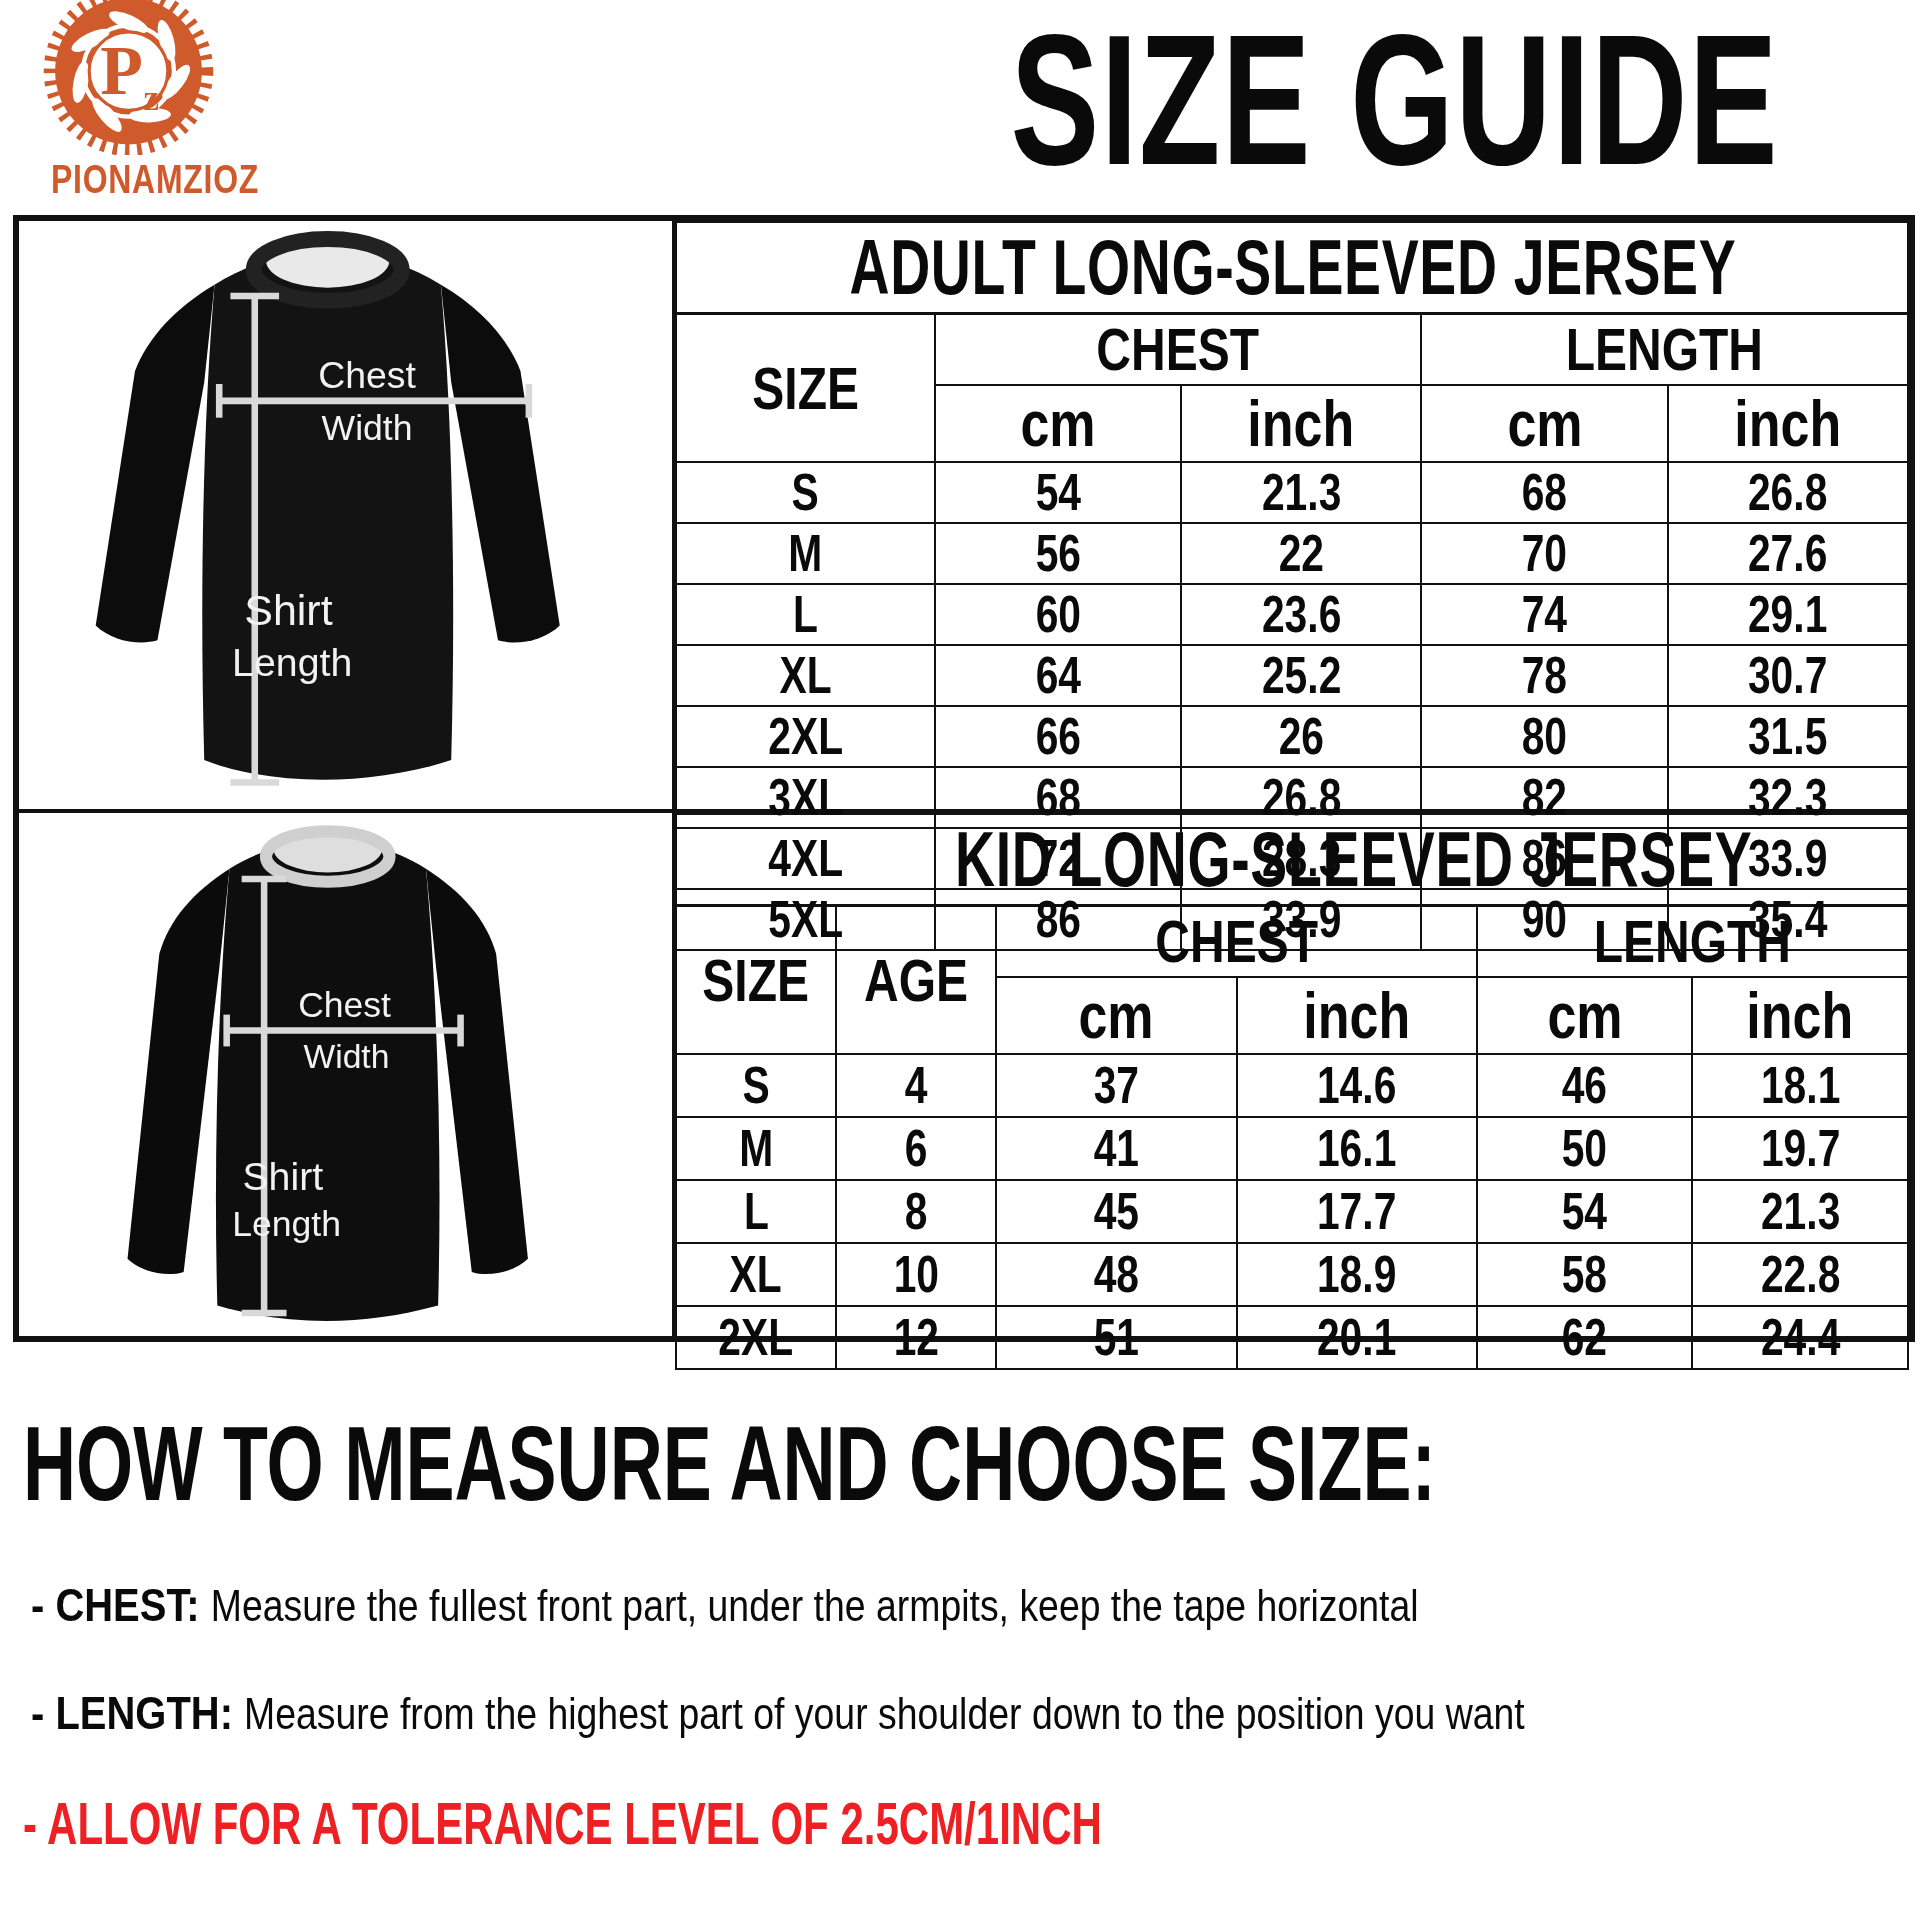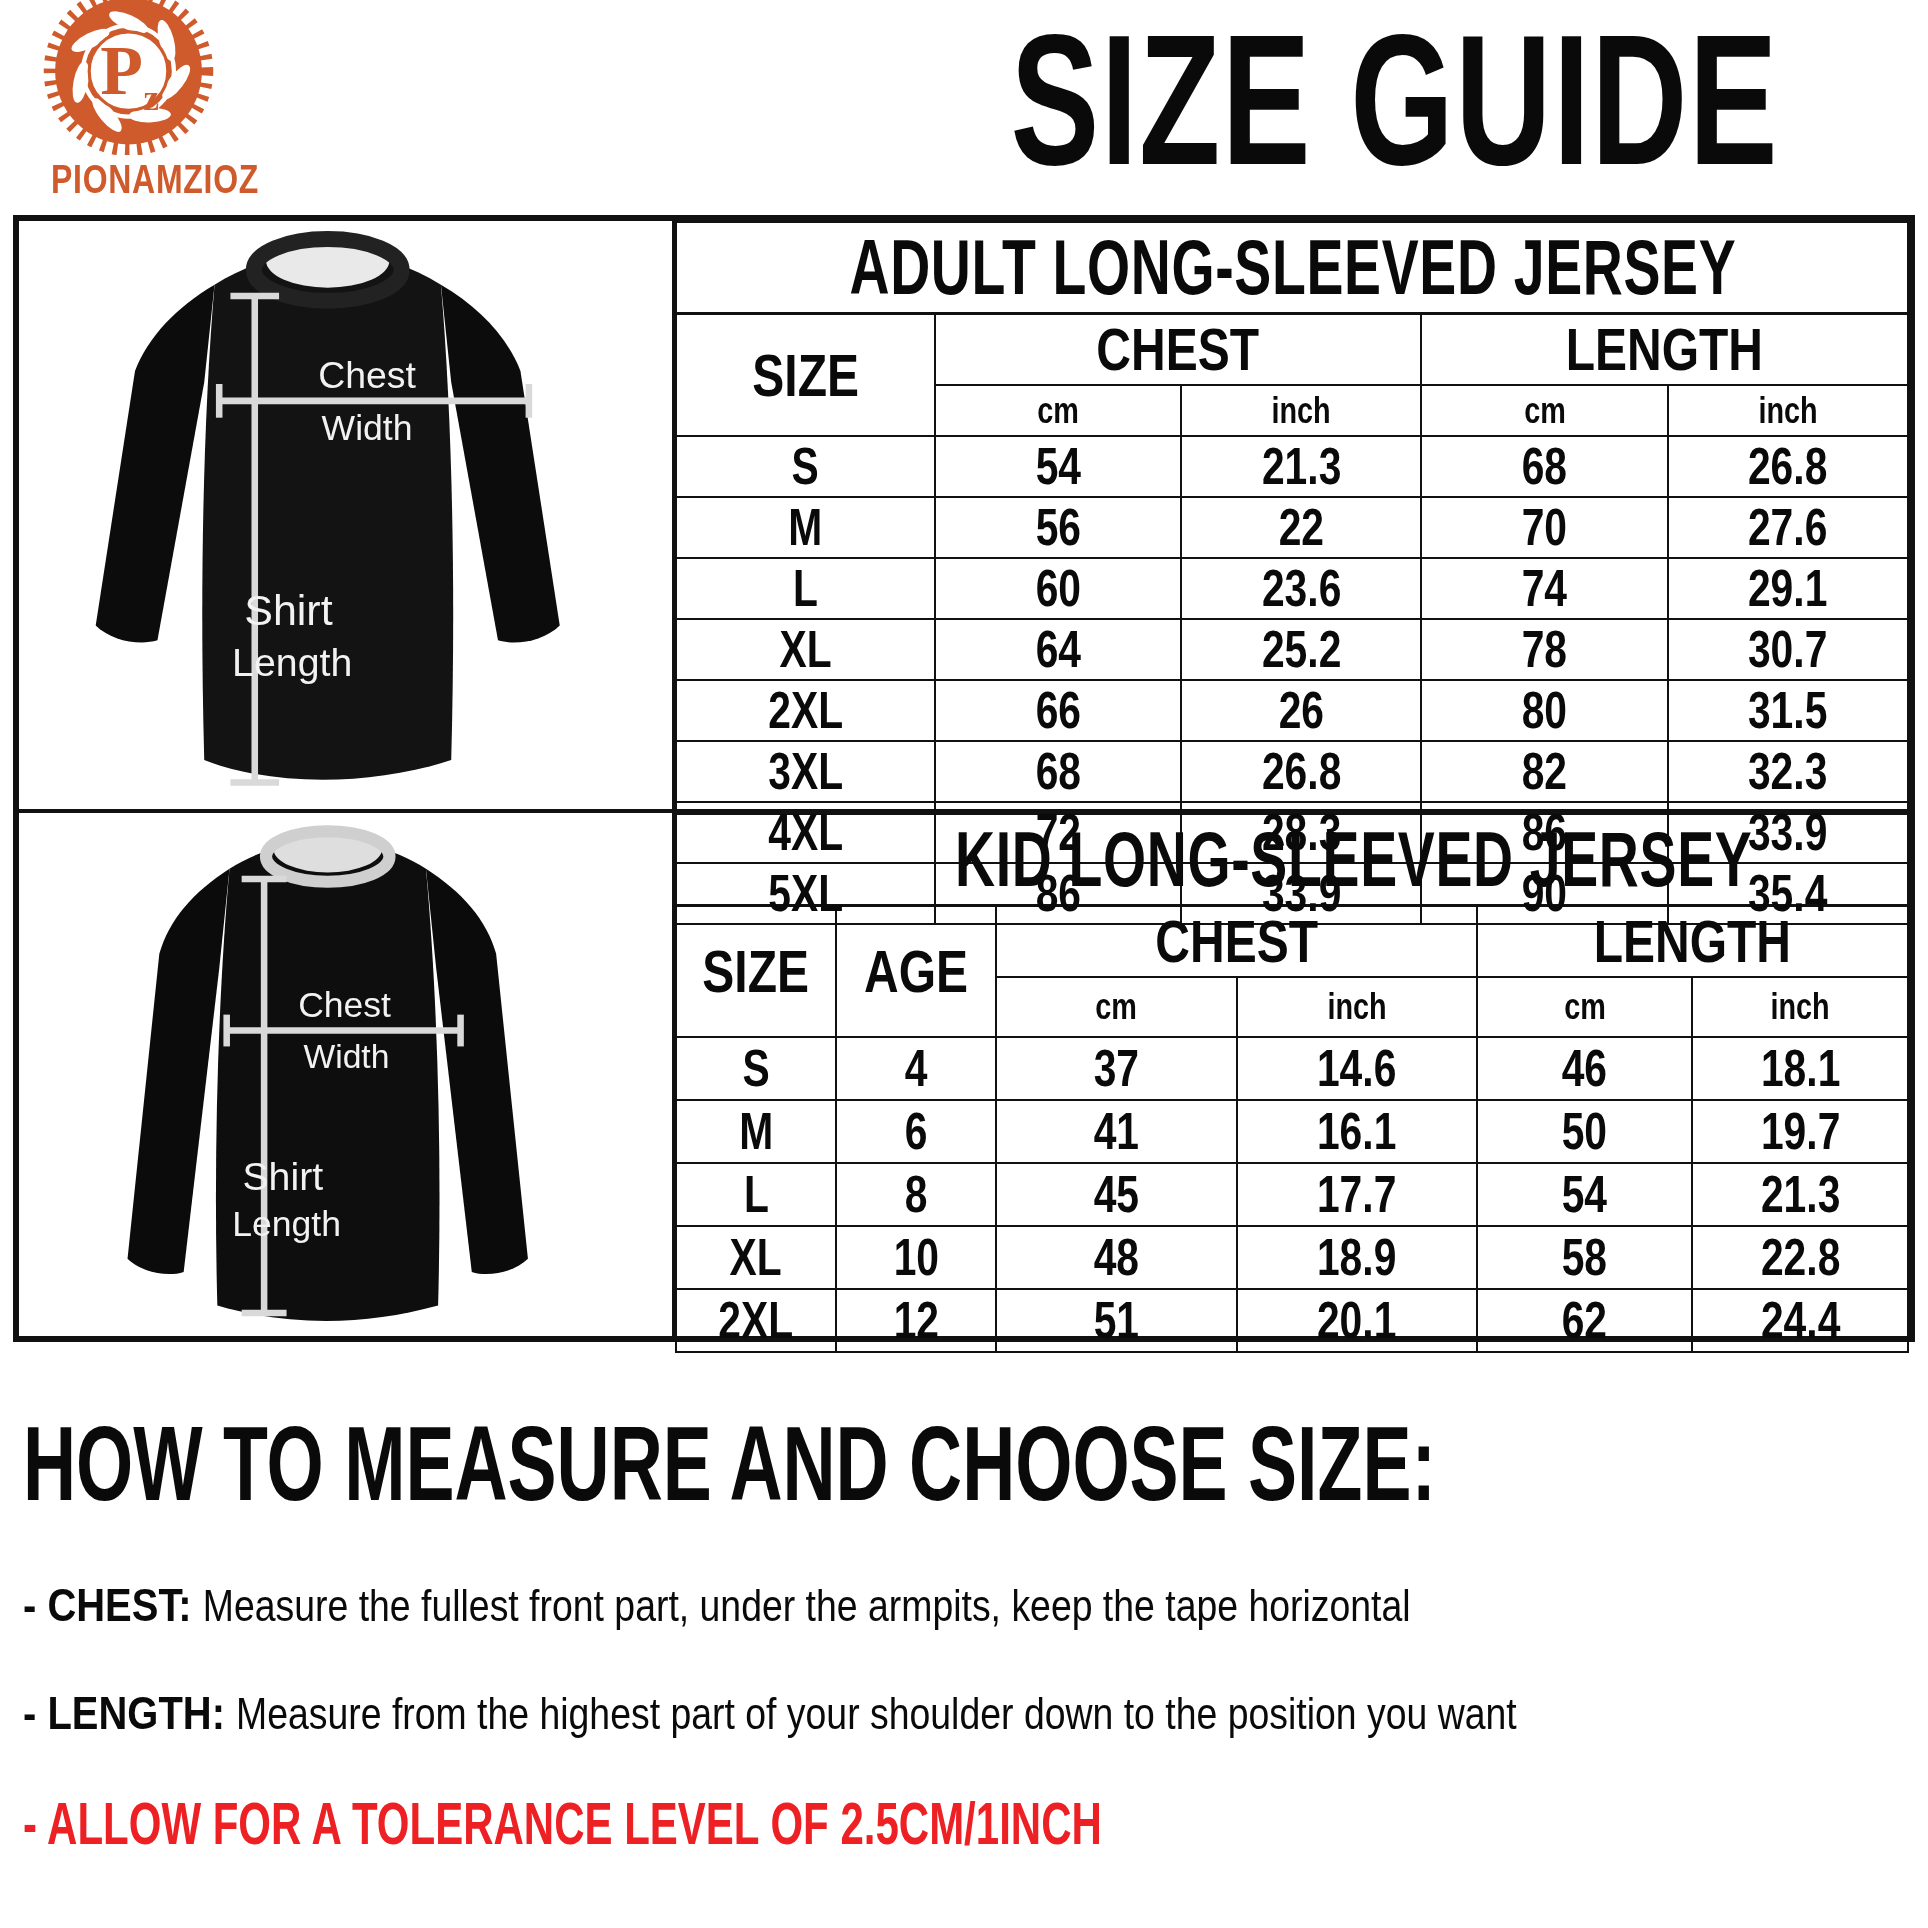--- a/index.html
+++ b/index.html
@@ -29,27 +29,27 @@
   .img-panel svg{position:absolute;left:0;top:0;width:100%;height:100%;}
   .tables-col{flex:1;display:flex;flex-direction:column;min-width:0;}
   .adult-wrap{height:592px;border-bottom:4.7px solid #111;box-sizing:border-box;}
   .kid-wrap{flex:1;}
 
   table{width:100%;height:100%;border-collapse:collapse;table-layout:fixed;}
   td{border:2.8px solid #111;text-align:center;vertical-align:middle;padding:0;}
   tr.title-row td{border-bottom-width:3.8px;}
   .tbl-title{font-size:77px;font-weight:800;letter-spacing:0.9px;text-align:right;}
   .tbl-head{font-size:60px;font-weight:700;}
-  .tbl-unit{font-size:36px;font-weight:700;margin-left:20px;}
+  .tbl-unit{font-size:65px;font-weight:700;margin-left:20px;}
   .tbl-cell{font-size:51px;font-weight:700;}
 
   
   .instructions{position:absolute;left:22.6px;top:1411px;width:1888px;}
   .howto-heading{font-size:105px;line-height:1;font-weight:800;margin:0 0 62px 0;}
-  .bullet{font-size:44px;line-height:1.15;margin:0 0 54px 0;font-weight:400;}
+  .bullet{font-size:44px;line-height:1.15;margin:0 0 54px 8px;font-weight:400;}
   .bullet .b-label{font-weight:700;font-size:47px;margin-right:13px;}
   .tolerance-line{font-size:60px;line-height:1;font-weight:700;}
 
   .shirt-label{font-family:"Liberation Sans",sans-serif;fill:#f2f2f2;}
 </style>
 </head>
 <body>
 
 <div id="canvas">
 

